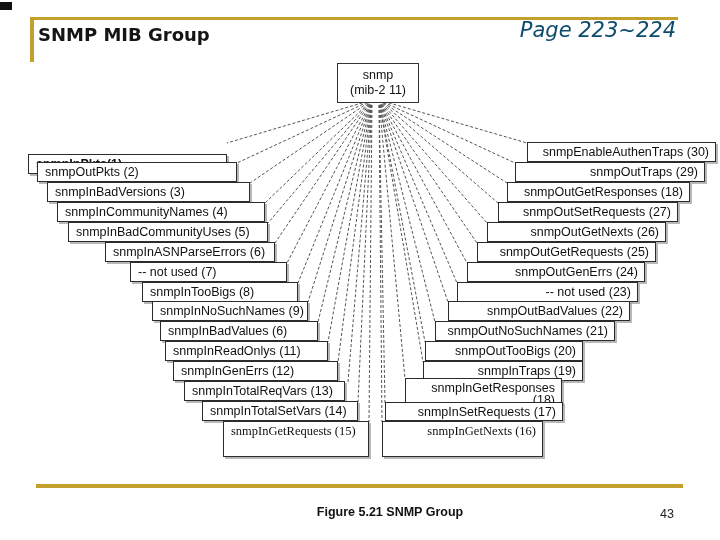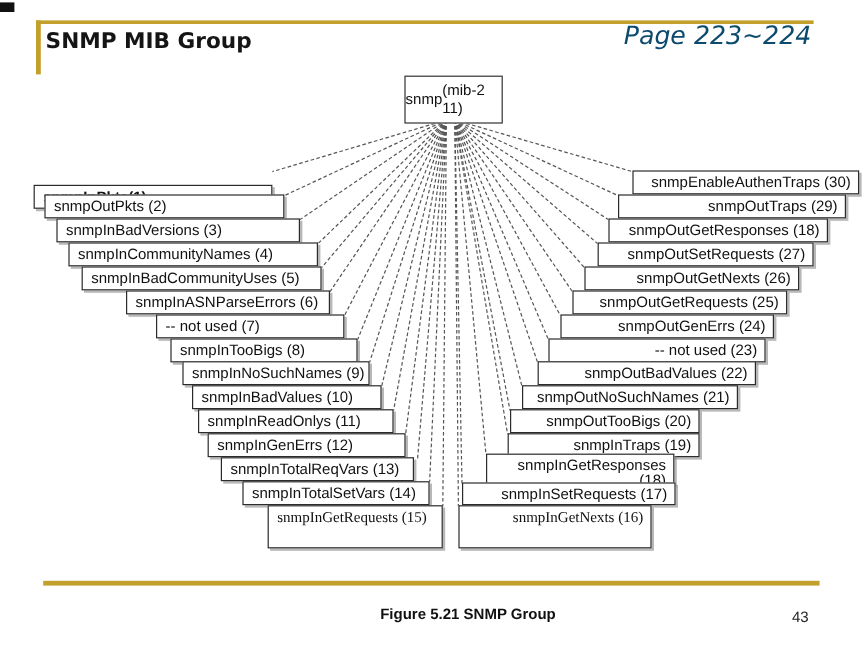--- a/index.html
+++ b/index.html
@@ -19,21 +19,21 @@
   }
   .page-ref{
     position:absolute;right:44px;top:18px;
     font-family:"DejaVu Sans","Liberation Sans",sans-serif;
     font-style:italic;font-size:21px;color:#0c4a6e;
   }
   #lines{position:absolute;left:0;top:0;z-index:1;}
   .root-node{
     position:absolute;left:337px;top:63px;width:80px;height:38px;z-index:30;
     background:#fff;border:1px solid #333;
-    display:flex;flex-direction:row;align-items:center;justify-content:center;
+    display:flex;flex-direction:column;align-items:center;justify-content:center;
     font-size:12.5px;color:#111;line-height:15px;
   }
   .mib-box{
     position:absolute;background:#ffffff;border:1px solid #2b2b2b;
     box-shadow:2px 2px 0 rgba(125,125,125,0.55);
     display:flex;align-items:center;
     font-size:12.5px;color:#111;white-space:nowrap;box-sizing:border-box;
   }
   .mib-box.left{justify-content:flex-start;padding:0 4px 0 7px;}
   .mib-box.right{justify-content:flex-end;padding:0 6px 0 4px;}
@@ -95,21 +95,21 @@
   <div id="boxes">
       <div class="mib-box left bold" style="left: 28px; top: 142px; width: 199px; height: 20px; z-index: 2; margin-top: 12px;">snmpInPkts(1)</div>
       <div class="mib-box left" style="left: 37px; top: 162px; width: 200px; height: 20px; z-index: 3;">snmpOutPkts (2)</div>
       <div class="mib-box left" style="left: 47px; top: 182px; width: 203px; height: 20px; z-index: 4;">snmpInBadVersions (3)</div>
       <div class="mib-box left" style="left: 57px; top: 202px; width: 208px; height: 20px; z-index: 5;">snmpInCommunityNames (4)</div>
       <div class="mib-box left" style="left: 68px; top: 222px; width: 200px; height: 20px; z-index: 6;">snmpInBadCommunityUses (5)</div>
       <div class="mib-box left" style="left: 105px; top: 242px; width: 170px; height: 20px; z-index: 7;">snmpInASNParseErrors (6)</div>
       <div class="mib-box left" style="left: 130px; top: 262px; width: 157px; height: 20px; z-index: 8;">-- not used (7)</div>
       <div class="mib-box left" style="left: 142px; top: 282px; width: 156px; height: 20px; z-index: 9;">snmpInTooBigs (8)</div>
       <div class="mib-box left" style="left: 152px; top: 301px; width: 156px; height: 20px; z-index: 10;">snmpInNoSuchNames (9)</div>
-      <div class="mib-box left" style="left: 160px; top: 321px; width: 158px; height: 20px; z-index: 11;">snmpInBadValues (10)</div>
+      <div class="mib-box left" style="left: 160px; top: 321px; width: 158px; height: 20px; z-index: 11;">snmpInBadValues (6)</div>
       <div class="mib-box left" style="left: 165px; top: 341px; width: 163px; height: 20px; z-index: 12;">snmpInReadOnlys (11)</div>
       <div class="mib-box left" style="left: 173px; top: 361px; width: 165px; height: 20px; z-index: 13;">snmpInGenErrs (12)</div>
       <div class="mib-box left" style="left: 184px; top: 381px; width: 161px; height: 20px; z-index: 14;">snmpInTotalReqVars (13)</div>
       <div class="mib-box left" style="left: 202px; top: 401px; width: 156px; height: 20px; z-index: 15;">snmpInTotalSetVars (14)</div>
       <div class="mib-box left tall" style="left: 223px; top: 421px; width: 146px; height: 36px; z-index: 16;">snmpInGetRequests (15)</div>
       <div class="mib-box right" style="left: 527px; top: 142px; width: 189px; height: 20px; z-index: 2;">snmpEnableAuthenTraps (30)</div>
       <div class="mib-box right" style="left: 515px; top: 162px; width: 190px; height: 20px; z-index: 3;">snmpOutTraps (29)</div>
       <div class="mib-box right" style="left: 507px; top: 182px; width: 183px; height: 20px; z-index: 4;">snmpOutGetResponses (18)</div>
       <div class="mib-box right" style="left: 498px; top: 202px; width: 180px; height: 20px; z-index: 5;">snmpOutSetRequests (27)</div>
       <div class="mib-box right" style="left: 487px; top: 222px; width: 179px; height: 20px; z-index: 6;">snmpOutGetNexts (26)</div>

